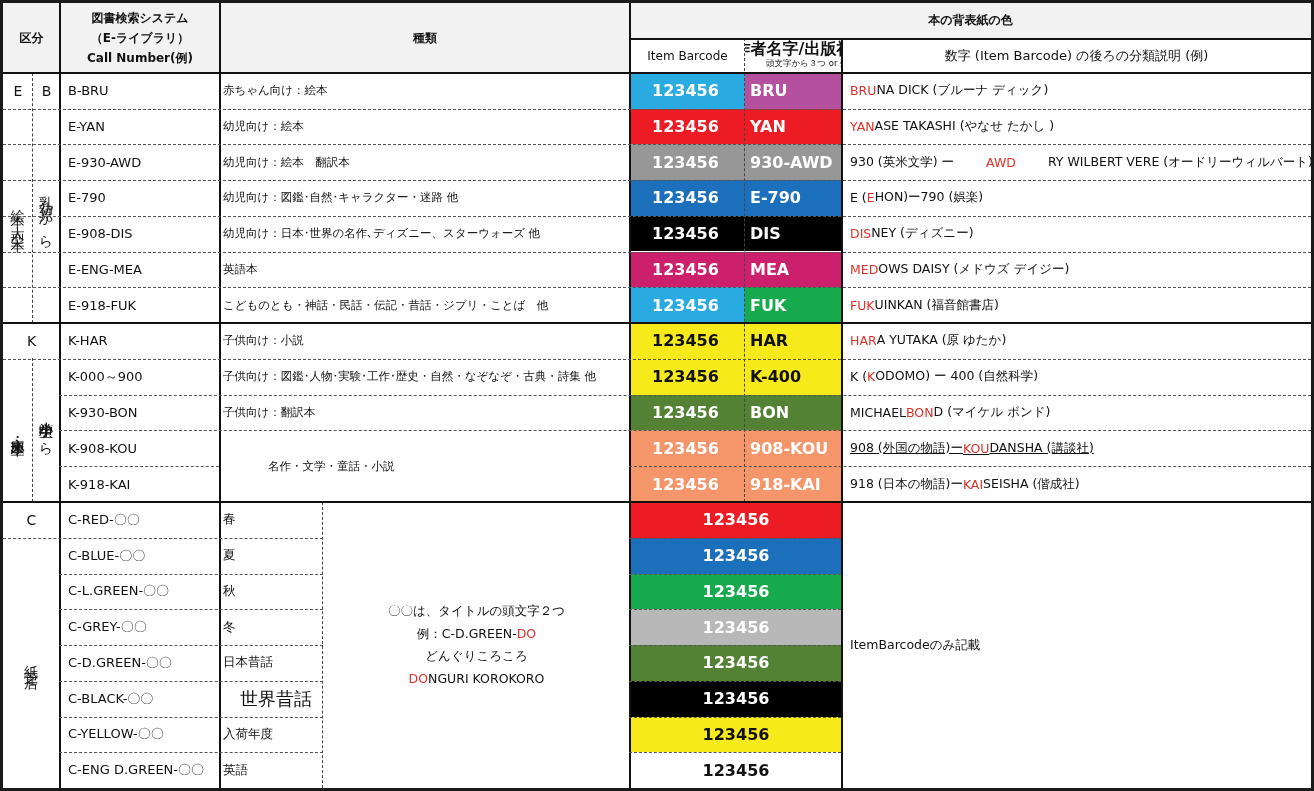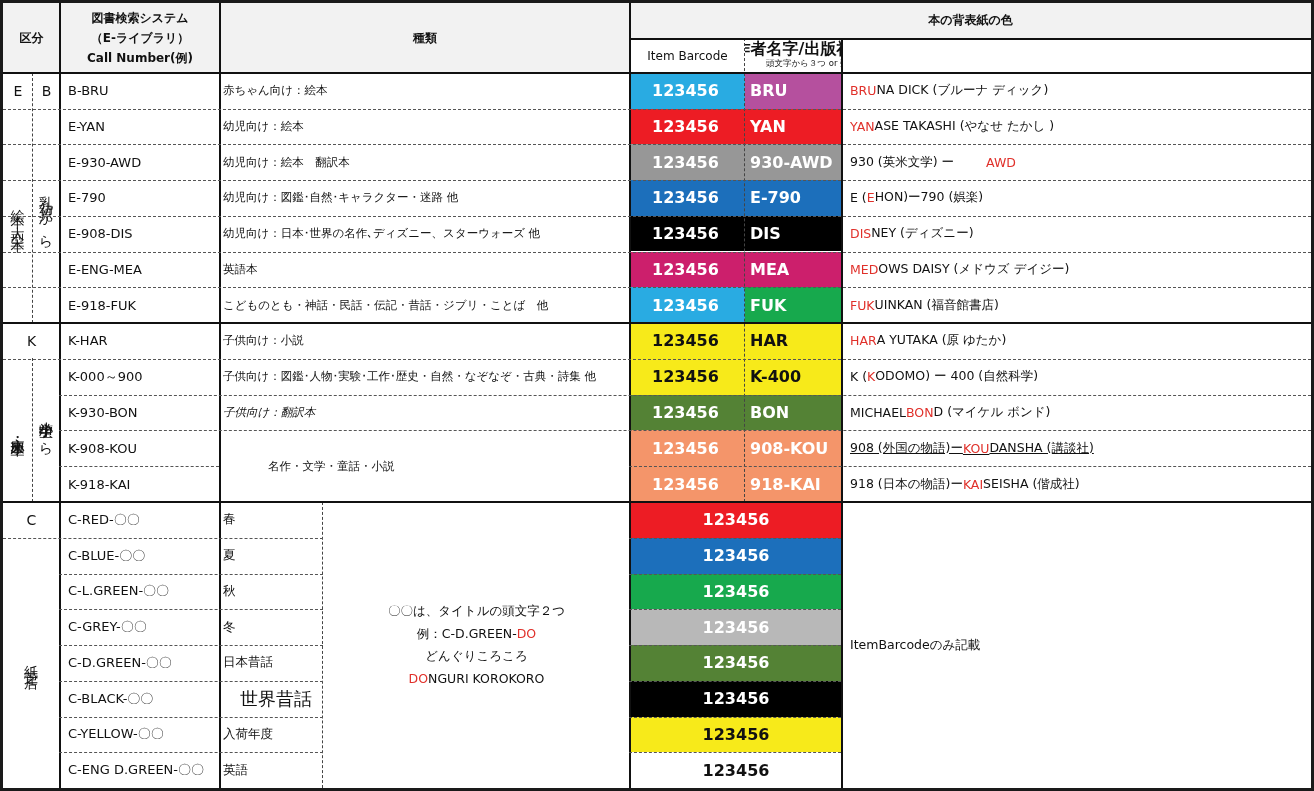--- a/index.html
+++ b/index.html
@@ -44,20 +44,23 @@
   <div class="cell hdr" style="left:217px;top:0;width:410px;height:70px;">
     <span>種類</span>
   </div>
   <div class="cell" style="left:627px;top:35px;width:115px;height:35px;justify-content:center;font-size:12px;background:#fff;">
     <span>Item Barcode</span>
   </div>
   <div class="cell" style="left:742px;top:35px;width:97px;height:35px;justify-content:center;flex-direction:column;background:#fff;line-height:15px;">
     <span style="font-size:16px;font-weight:bold;">作者名字/出版社</span>
     <span style="font-size:8.5px;margin-left:36px;">頭文字から３つ or 数字</span>
   </div>
+  <div class="cell" style="left:839px;top:35px;width:469px;height:35px;justify-content:center;font-size:13px;background:#fff;">
+    <span>数字 (Item Barcode) の後ろの分類説明 (例)</span>
+  </div>
 
   <div class="cell center" style="left:0;top:70px;width:30px;height:36px;font-size:14px;">
     <span>E</span>
   </div>
   <div class="cell center" style="left:30px;top:70px;width:27px;height:36px;font-size:14px;">
     <span>B</span>
   </div>
   <div class="cell vert" style="left:0;top:106px;width:30px;height:214px;">
     <span style="writing-mode:vertical-rl;letter-spacing:6px;">絵本・大型本</span>
   </div>
@@ -123,20 +126,21 @@
       </div>
       <div class="cell bar bc" style="left:627px;top:141.4px;width:115px;height:35.7px;background:#979797;color:#ffffff;">
         <span>123456</span>
       </div>
       <div class="cell bar code" style="left:742px;top:141.4px;width:97px;height:35.7px;background:#979797;color:#ffffff;">
         <span>930-AWD</span>
       </div>
       <div class="cell desc" style="left:839px;top:141.4px;width:469px;height:35.7px;gap:32px;">
         <span>930 (英米文学) ー </span>
         <span class="red">AWD</span>
+        <span>RY WILBERT VERE (オードリーウィルバート)</span>
       </div>
       <div class="cell txt" style="left:57px;top:177.10000000000002px;width:160px;height:35.7px;">
         <span>E-790</span>
       </div>
       <div class="cell kind" style="left:217px;top:177.10000000000002px;width:410px;height:35.7px;">
         <span>幼児向け：図鑑･自然･キャラクター・迷路 他</span>
       </div>
       <div class="cell bar bc" style="left:627px;top:177.10000000000002px;width:115px;height:35.7px;background:#1c6fbb;color:#ffffff;">
         <span>123456</span>
       </div>
@@ -232,21 +236,21 @@
         <span>K-400</span>
       </div>
       <div class="cell desc" style="left:839px;top:355.8px;width:469px;height:35.8px;">
         <span>K (</span>
         <span class="red">K</span>
         <span>ODOMO) ー 400 (自然科学)</span>
       </div>
       <div class="cell txt" style="left:57px;top:391.6px;width:160px;height:35.8px;">
         <span>K-930-BON</span>
       </div>
-      <div class="cell kind" style="left:217px;top:391.6px;width:410px;height:35.8px;font-style:italic;">
+      <div class="cell kind" style="left:217px;top:391.6px;width:410px;height:35.8px;">
         <span>子供向け：翻訳本</span>
       </div>
       <div class="cell bar bc" style="left:627px;top:391.6px;width:115px;height:35.8px;background:#548235;color:#ffffff;">
         <span>123456</span>
       </div>
       <div class="cell bar code" style="left:742px;top:391.6px;width:97px;height:35.8px;background:#548235;color:#ffffff;">
         <span>BON</span>
       </div>
       <div class="cell desc" style="left:839px;top:391.6px;width:469px;height:35.8px;">
         <span>MICHAEL </span>

